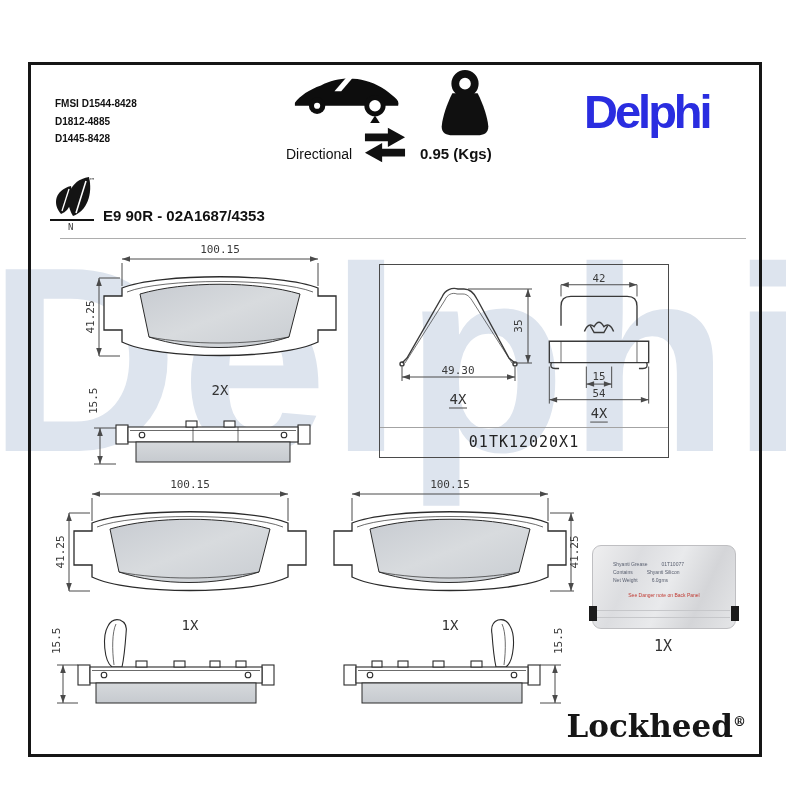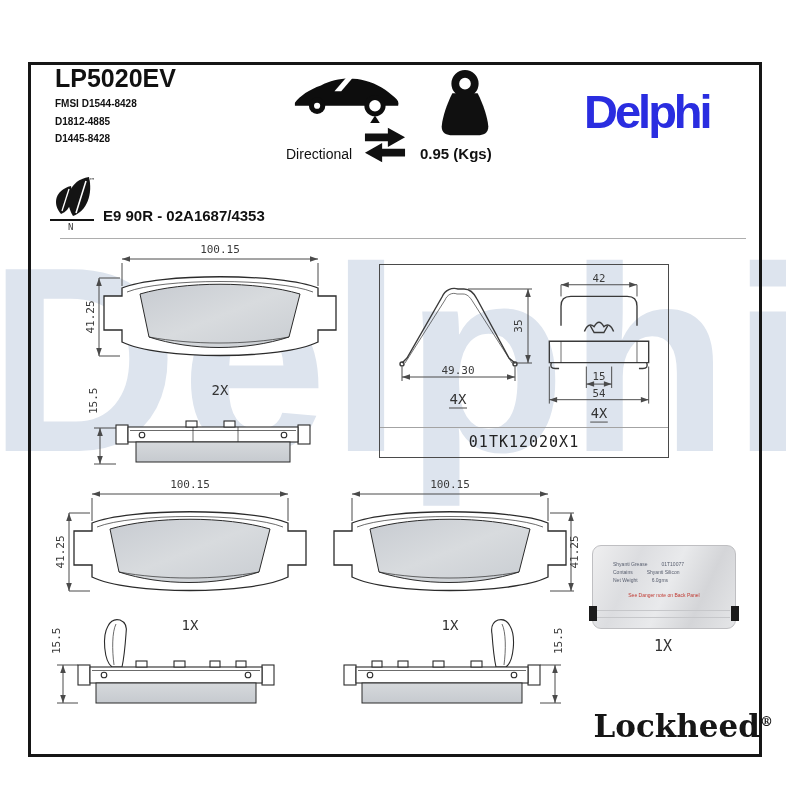--- a/index.html
+++ b/index.html
@@ -44,33 +44,32 @@
       filter:blur(0.35px);line-height:8px;white-space:nowrap;}
   .pk-row span.v{display:inline-block;margin-left:14px;}
   .pk-warn{position:absolute;left:0;top:46px;width:100%;text-align:center;font-size:5px;
       color:#c03a32;filter:blur(0.3px);}
   .pk-seam{position:absolute;left:3px;top:64px;width:134px;height:6px;
       border-top:1px solid #c6c7ca;border-bottom:1px solid #c6c7ca;}
   .pk-tab{position:absolute;width:8px;height:15px;background:#1b1b1b;top:60px;}
   #pk-qty{left:592px;top:637px;width:142px;text-align:center;z-index:2;
       font-family:"DejaVu Sans Mono",monospace;font-size:15px;color:#333;}
   
-  #lockheed{left:497px;top:708px;width:276px;text-align:right;z-index:2;
+  #lockheed{left:470px;top:708px;width:276px;text-align:right;z-index:2;
       font-family:"DejaVu Serif",serif;font-weight:bold;font-size:31px;color:#161616;}
   #lockheed sup{font-size:13px;}
 </style>
 </head>
 <body>
 
 <div id="page">
 
   <div id="wm" class="abs">Delphi</div>
   <div id="frame" class="abs"></div>
 
-  <div class="abs h-part">LP5020EV</div>
   <div class="abs h-fmsi">
     <div>FMSI D1544-8428</div>
     <div>D1812-4885</div>
     <div>D1445-8428</div>
   </div>
 
   <svg class="abs" style="left:49px;top:174px;" width="48" height="58" viewBox="0 0 48 58">
     <path d="M12,40 C3,30 6,16 22,12 C25,24 22,36 12,40 Z" fill="#141414"></path>
     <path d="M20,15 L13,37" stroke="#fff" stroke-width="1.3" fill="none"></path>
     <path d="M24,42 C14,26 20,6 40,3 C44,20 38,37 24,42 Z" fill="#141414"></path>

